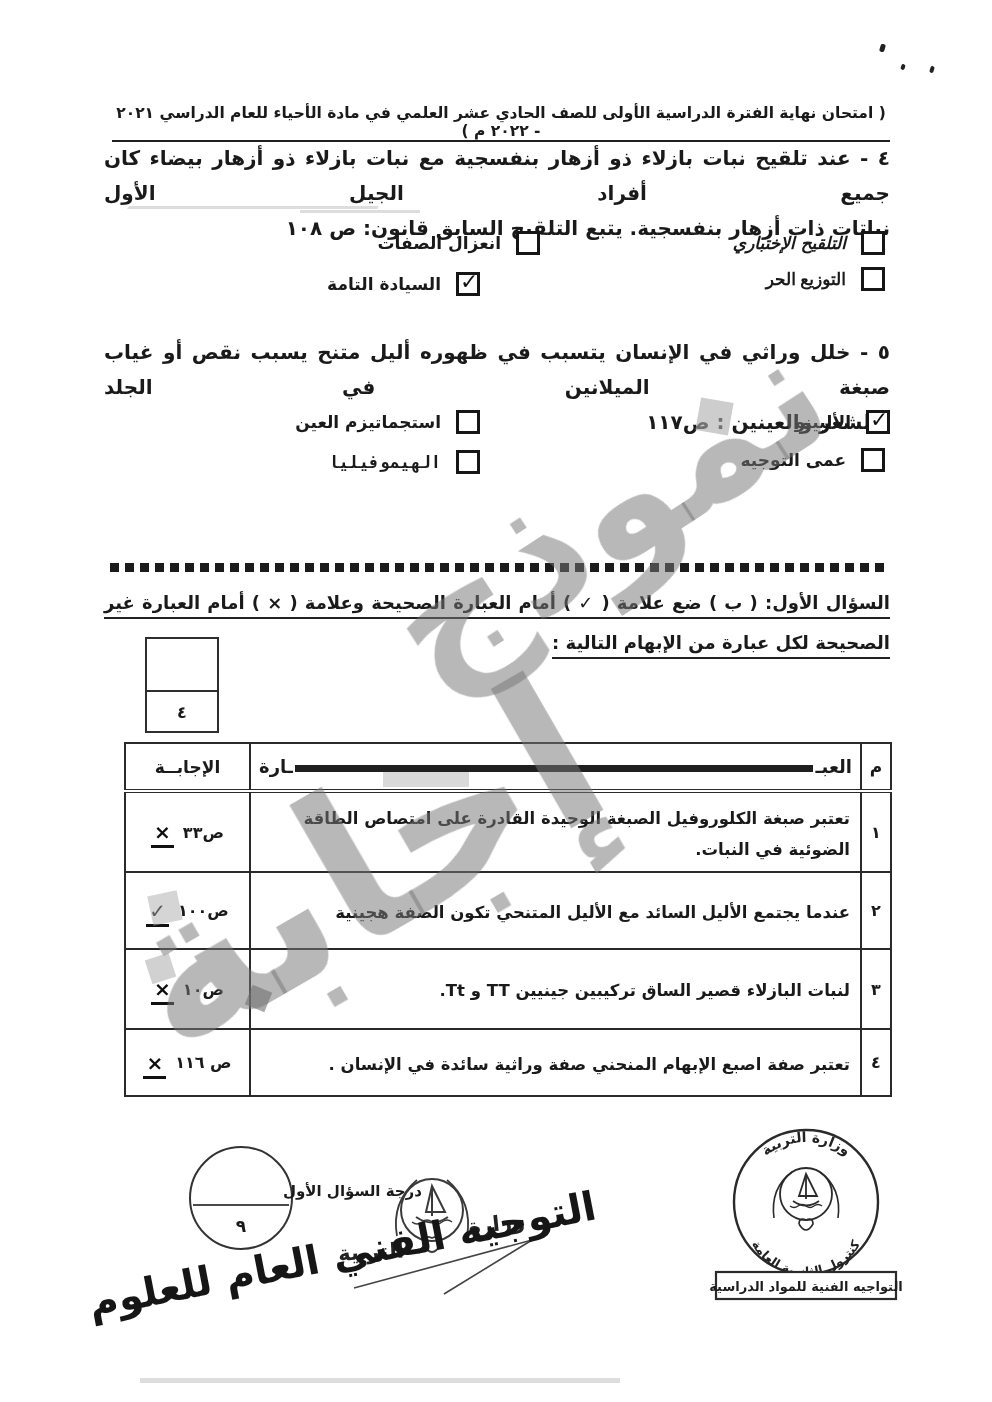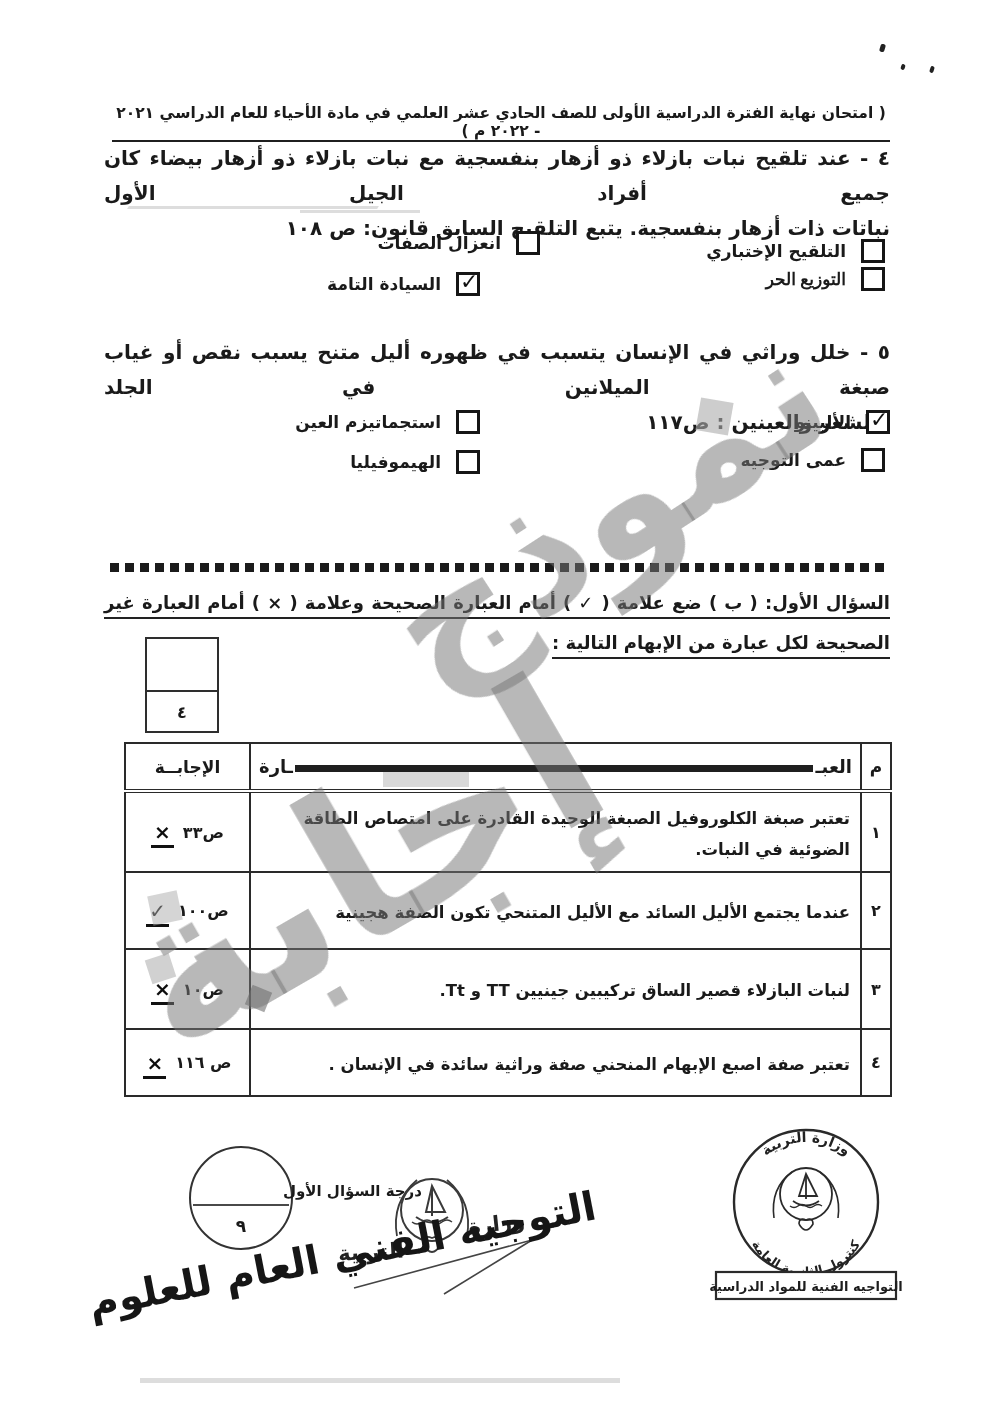--- a/index.html
+++ b/index.html
@@ -134,21 +134,21 @@
     <span>( امتحان نهاية الفترة الدراسية الأولى للصف الحادي عشر العلمي في مادة الأحياء للعام الدراسي ٢٠٢١ - ٢٠٢٢ م )</span>
   </div>
 
   <div class="abs qblock q4 ar">
     <div class="qline-fill">٤ - عند تلقيح نبات بازلاء ذو أزهار بنفسجية مع نبات بازلاء ذو أزهار بيضاء كان جميع أفراد الجيل الأول</div>
     <div>نباتات ذات أزهار بنفسجية. يتبع التلقيح السابق قانون:  ص ١٠٨</div>
   </div>
   <div class="abs scan-streak" style="top:206px;left:128px;width:250px;height:3px;transform:skewX(-30deg);"></div>
   <div class="abs scan-streak" style="top:210px;left:300px;width:120px;height:3px;"></div>
 
-  <div class="abs opt" style="top:239px;right:107px;">
+  <div class="abs opt" style="top:231px;right:107px;font-style:italic;">
     <span class="cb"></span>
     <span class="opt-label">التلقيح الإختباري</span>
   </div>
   <div class="abs opt" style="top:231px;right:452px;justify-content:space-between;">
     <span class="cb"></span>
     <span class="opt-label">انعزال الصفات</span>
   </div>
   <div class="abs opt" style="top:267px;right:107px;font-family:Liberation Serif, serif;">
     <span class="cb"></span>
     <span class="opt-label">التوزيع الحر</span>
@@ -174,21 +174,21 @@
     <span class="opt-label">الألبينو</span>
   </div>
   <div class="abs opt" style="top:410px;right:512px;">
     <span class="cb"></span>
     <span class="opt-label">استجماتيزم العين</span>
   </div>
   <div class="abs opt" style="top:448px;right:107px;">
     <span class="cb"></span>
     <span class="opt-label">عمى التوجيه</span>
   </div>
-  <div class="abs opt" style="top:450px;right:512px;">
+  <div class="abs opt" style="top:450px;right:512px;font-family:Liberation Mono, monospace;">
     <span class="cb"></span>
     <span class="opt-label">الهيموفيليا</span>
   </div>
 
   <div class="abs dashed-sep"></div>
 
   <div class="abs sec-line1 ar">
     <span style="display:block;text-align:justify;text-align-last:justify;">السؤال الأول: ( ب ) ضع علامة ( ✓ ) أمام العبارة الصحيحة وعلامة ( × ) أمام العبارة غير</span>
   </div>
   <div class="abs sec-line2 ar">

